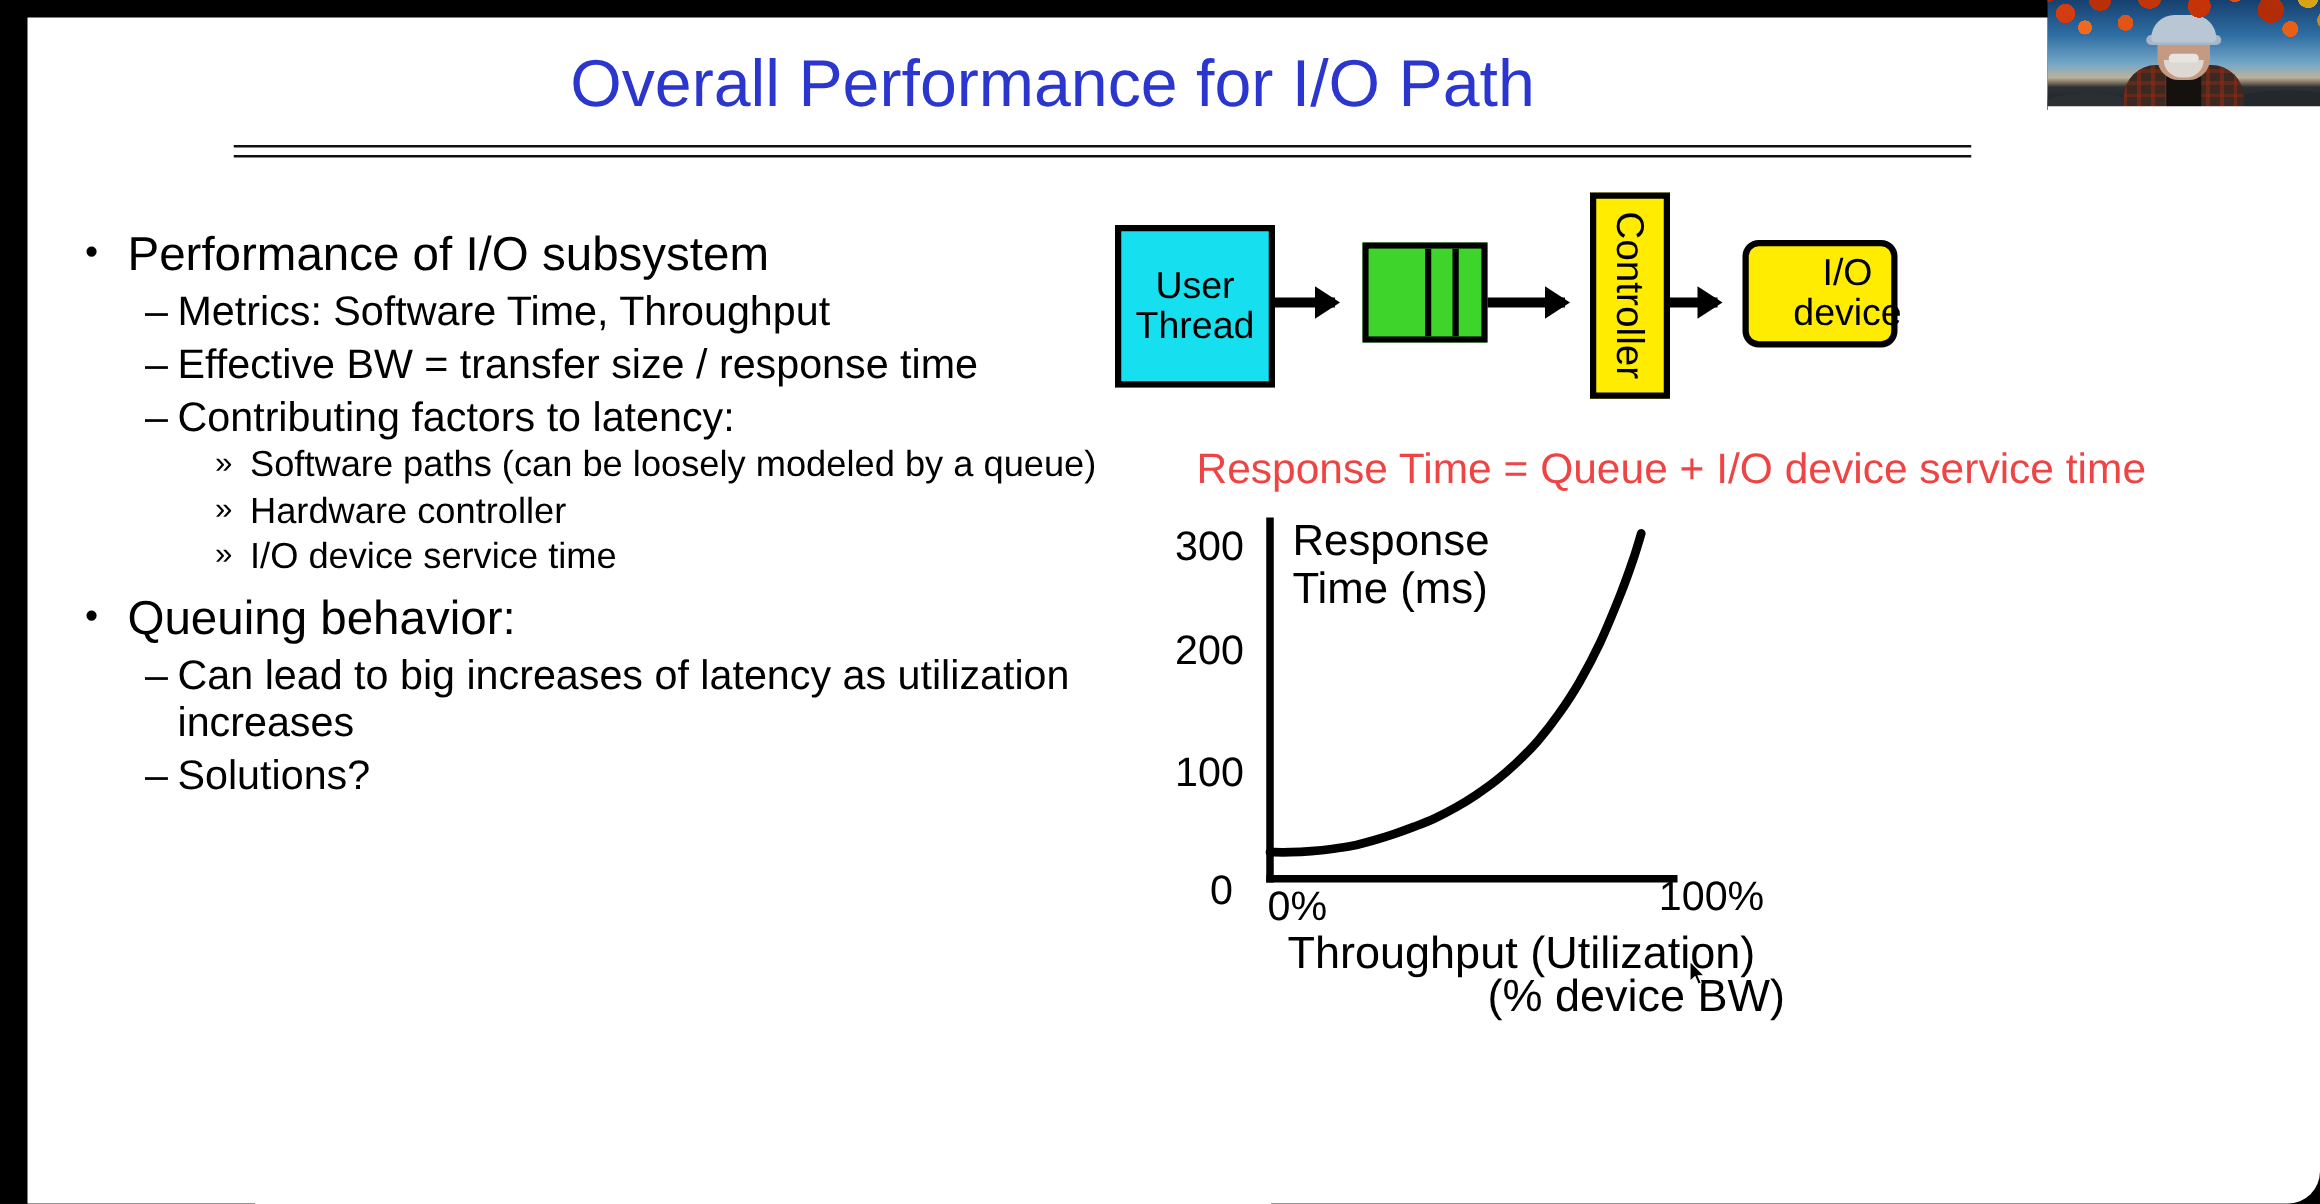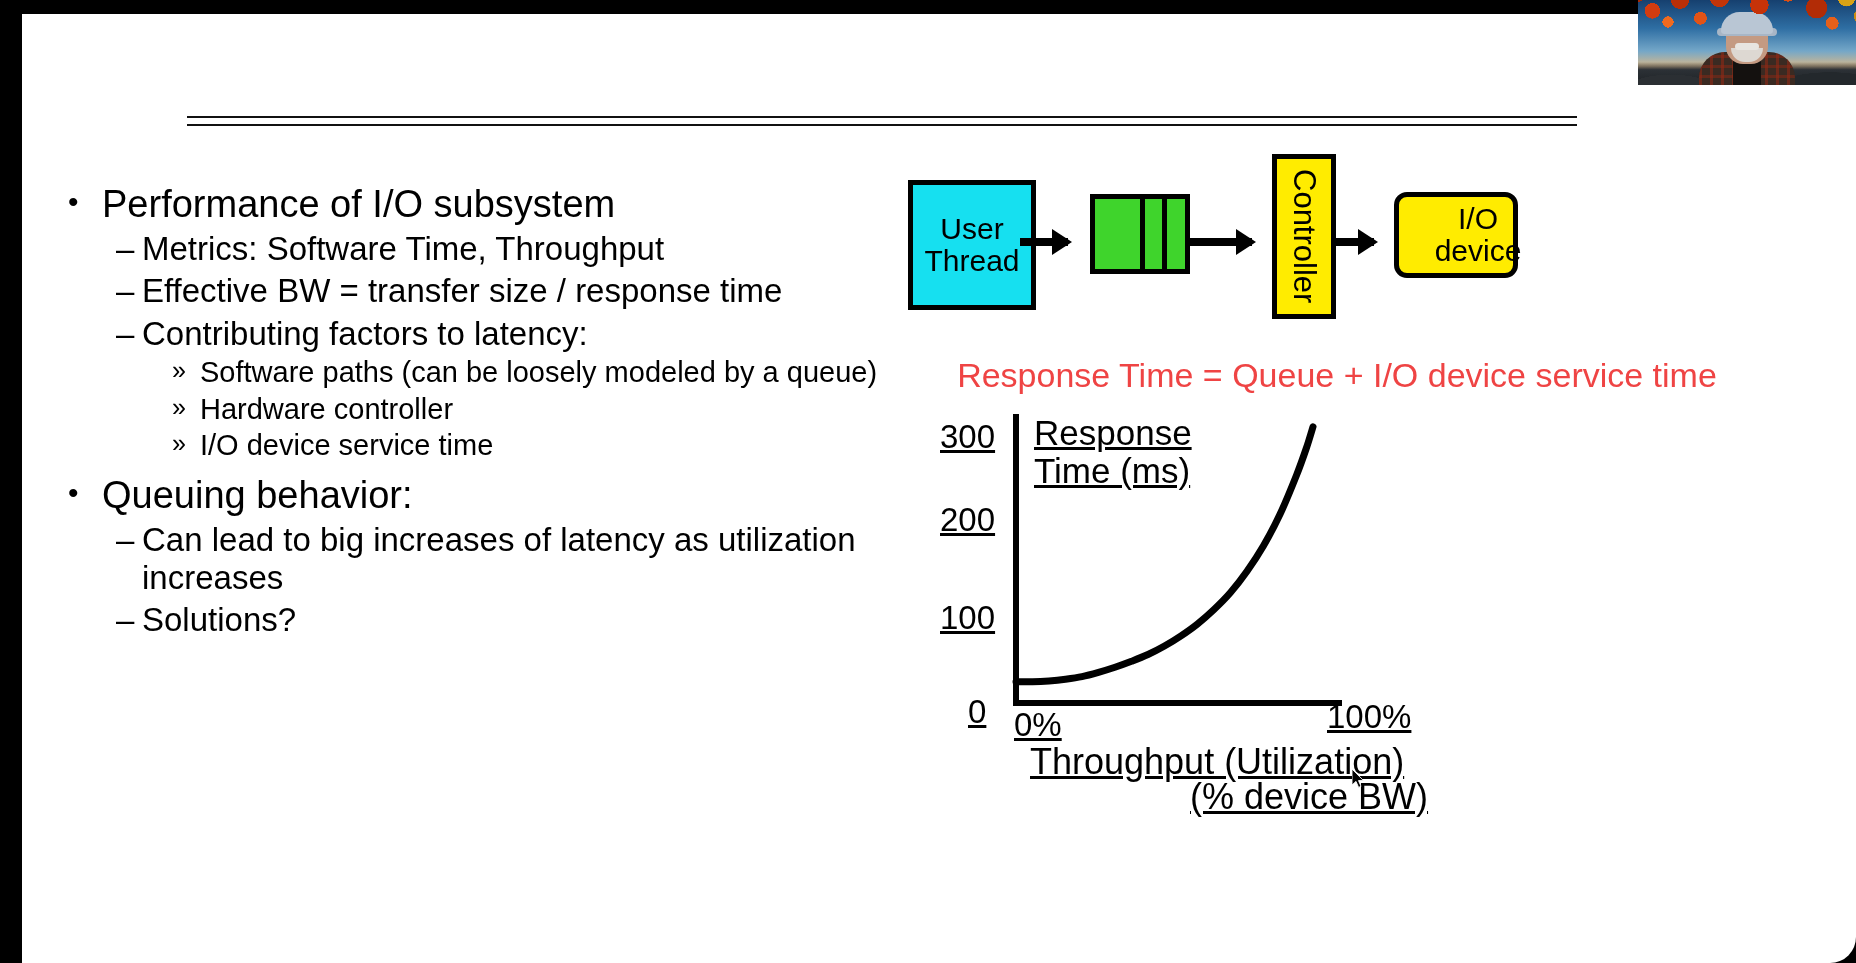--- a/index.html
+++ b/index.html
@@ -129,21 +129,20 @@
     justify-content: center;
     color: #000;
     font-size: 30px;
     line-height: 1.08;
     text-align: center;
   }
   #box-user {
     left: 60px; top: 36px; width: 128px; height: 130px;
     background: #16E0F0;
     flex-direction: column;
-    margin-left: 16px;
   }
   #box-queue {
     left: 258px; top: 50px; width: 100px; height: 80px;
     background: #3FD42C;
     padding: 0;
   }
   .qcell {
     height: 100%;
     background: #3FD42C;
     box-sizing: border-box;
@@ -216,21 +215,20 @@
     top: 262px;
     width: 640px;
     height: 440px;
   }
   #plot-svg { display: block; }
   .axlabel {
     position: absolute;
     font-size: 33px;
     color: #000;
     white-space: nowrap;
-    text-decoration: underline;
   }
   #tick300 { left: 28px; top: 12px; }
   #tick200 { left: 28px; top: 95px; }
   #tick100 { left: 28px; top: 193px; }
   #tick0   { left: 56px; top: 287px; }
   #tick0pct   { left: 102px; top: 300px; }
   #tick100pct { left: 415px; top: 292px; }
   #ylabel {
     left: 122px; top: 8px;
     font-size: 35px;
@@ -343,20 +341,21 @@
     pointer-events: none;
   }
 </style>
 </head>
 <body>
 
 <div id="screen">
 
   <div id="slide">
 
+    <div id="slide-title">Overall Performance for I/O Path</div>
     <div id="title-rule"></div>
 
     <div id="bullets">
         <div class="blevel1">
           <span class="marker">•</span>
           <span class="btext">Performance of I/O subsystem</span>
         </div>
         <div class="blevel2">
           <span class="marker">–</span>
           <span class="btext">Metrics: Software Time, Throughput</span>

